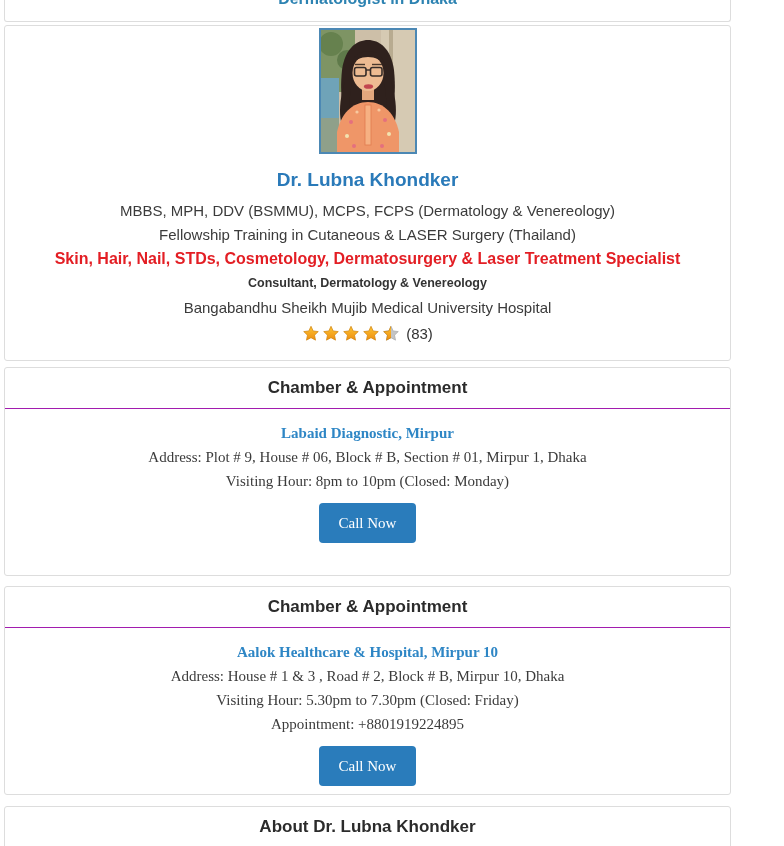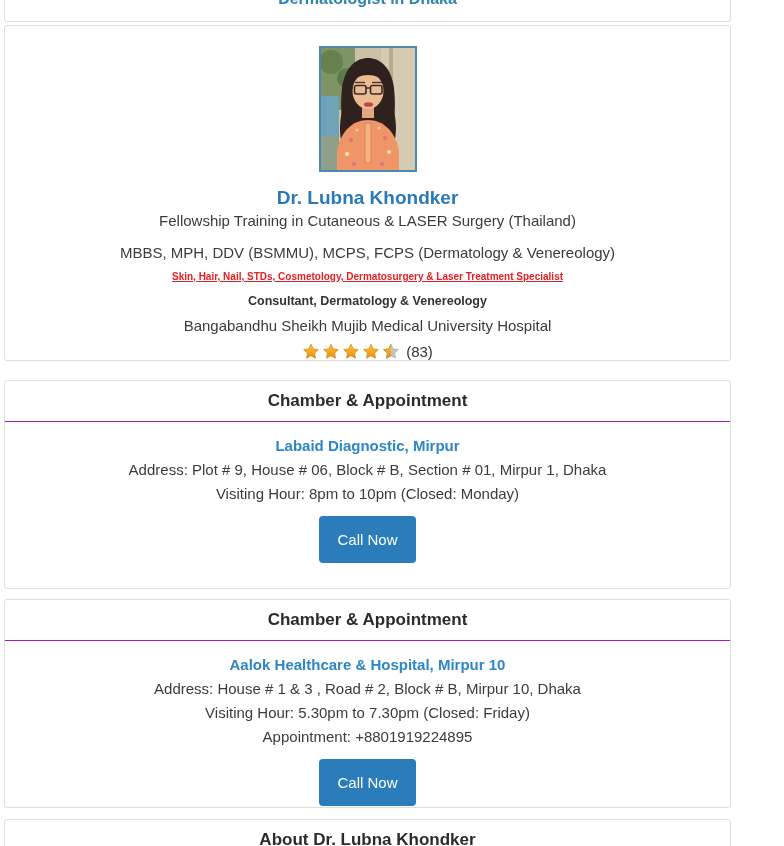--- a/index.html
+++ b/index.html
@@ -8,40 +8,40 @@
   .page { position:relative; width:784px; height:846px; overflow:hidden; background:#fff; }
   .col { width:727px; margin-left:4px; }
 
   .card { background:#fff; border:1px solid #ddd; border-radius:3px; text-align:center; }
 
   
   .top-strip { height:22px; border-top:0; border-radius:0 0 3px 3px; overflow:hidden; margin-bottom:3px; }
   .cut-title { font-size:16px; font-weight:bold; color:#2d83b2; line-height:19px; margin:-11px 0 0 0; }
 
   
-  .profile { height:336px; padding-top:20px; margin-bottom:19px; }
+  .profile { height:336px; padding-top:2px; margin-bottom:6px; }
   .photo-frame { display:inline-block; width:98px; height:126px; border:2px solid #4c88b4; background:#fff; line-height:0; }
   .photo-frame svg { width:94px; height:122px; display:block; }
   .doc-name { font-size:19px; font-weight:bold; color:#2a7ab9; line-height:22px; margin-top:11px; }
   .profile-line { font-size:15px; color:#3b3b3b; line-height:24px; }
   .profile-line.first { margin-top:8px; }
-  .specialty { font-size:10px; font-weight:bold; color:#e31e24; line-height:24px;text-decoration:underline; }
+  .specialty { font-size:16px; font-weight:bold; color:#e31e24; line-height:24px; }
   .designation { font-size:12.5px; font-weight:bold; color:#333; line-height:25px; }
   .rating-row { margin-top:5px; display:flex; align-items:flex-start; justify-content:center; gap:2px; }
   .star { width:18px; height:17px; display:block; }
   .rating-count { font-size:15px; color:#333; margin-left:4px; }
 
   
   .chamber { height:209px; margin-bottom:10px; }
   .chamber.second { margin-bottom:11px; }
   .card-header { height:41px; line-height:40px; border-bottom:1px solid #a21caf; font-size:17px; font-weight:bold; color:#2b2b2b; }
-  .chamber-body { padding-top:12px; }
+  .chamber-body { padding-top:12px;font-family:Liberation Serif, serif; }
   .chamber-name { font-size:15px; font-weight:bold; color:#2e86c5; line-height:24px; cursor:pointer; }
   .chamber-line { font-size:15px; color:#3b3b3b; line-height:24px; }
-  .call-btn { margin-top:10px; width:97px; height:47px; background:#2a7cbb; color:#fff; border:0; border-radius:4px; font-size:15px; font-family:inherit; cursor:pointer; }
+  .call-btn { margin-top:10px; width:97px; height:40px; background:#2a7cbb; color:#fff; border:0; border-radius:4px; font-size:15px; font-family:inherit; cursor:pointer; }
 
   
   .about { height:60px; }
 </style>
 </head>
 <body>
 
 <svg width="0" height="0" style="position:absolute" aria-hidden="true">
   <defs>
     <linearGradient id="gGold" x1="0" y1="0" x2="0" y2="1">
@@ -90,22 +90,22 @@
           <circle cx="64" cy="90" r="2" fill="#e4707e"></circle>
           <circle cx="26" cy="106" r="2" fill="#f3e3b0"></circle>
           <circle cx="68" cy="104" r="2" fill="#f3e3b0"></circle>
           <circle cx="36" cy="82" r="1.6" fill="#f8c9a0"></circle>
           <circle cx="58" cy="80" r="1.6" fill="#f8c9a0"></circle>
           <circle cx="33" cy="116" r="2" fill="#e4707e"></circle>
           <circle cx="61" cy="116" r="2" fill="#e4707e"></circle>
         </svg>
       </span>
       <div class="doc-name">Dr. Lubna Khondker</div>
+      <div class="profile-line first">MBBS, MPH, DDV (BSMMU), MCPS, FCPS (Dermatology &amp; Venereology)</div>
       <div class="profile-line">Fellowship Training in Cutaneous &amp; LASER Surgery (Thailand)</div>
-      <div class="profile-line first">MBBS, MPH, DDV (BSMMU), MCPS, FCPS (Dermatology &amp; Venereology)</div>
       <div class="specialty">Skin, Hair, Nail, STDs, Cosmetology, Dermatosurgery &amp; Laser Treatment Specialist</div>
       <div class="designation">Consultant, Dermatology &amp; Venereology</div>
       <div class="profile-line">Bangabandhu Sheikh Mujib Medical University Hospital</div>
       <div class="rating-row">
         <svg class="star" viewBox="0 0 24 24">
             <path d="M12 1.8l3.1 6.6 7.2.9-5.3 5 1.4 7.1L12 17.9l-6.4 3.5 1.4-7.1-5.3-5 7.2-.9z" fill="url(#gGold)" stroke="#cf8410" stroke-width="1" stroke-linejoin="round"></path>
           </svg>
         <svg class="star" viewBox="0 0 24 24">
             <path d="M12 1.8l3.1 6.6 7.2.9-5.3 5 1.4 7.1L12 17.9l-6.4 3.5 1.4-7.1-5.3-5 7.2-.9z" fill="url(#gGold)" stroke="#cf8410" stroke-width="1" stroke-linejoin="round"></path>
           </svg>

